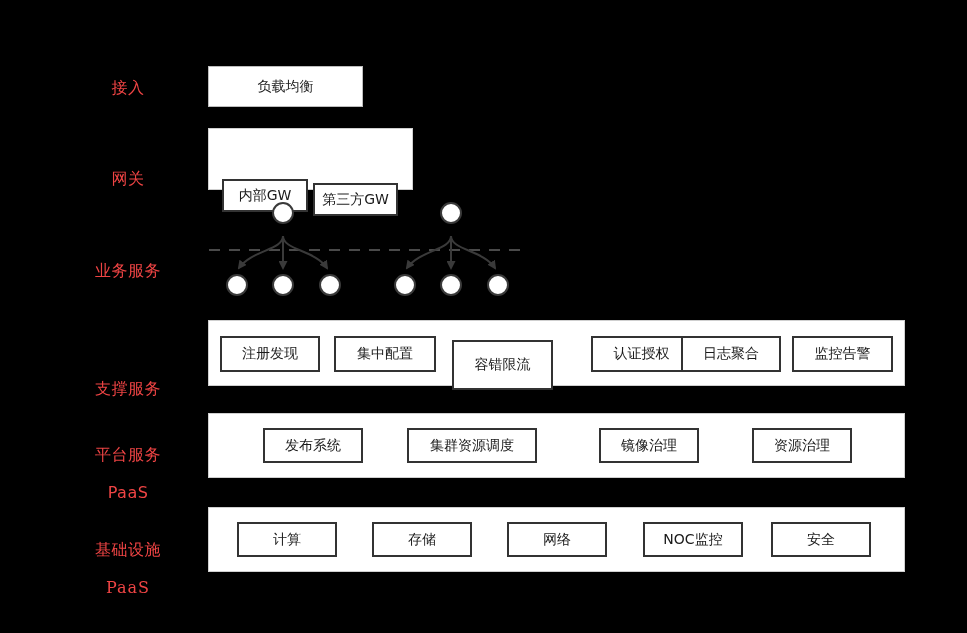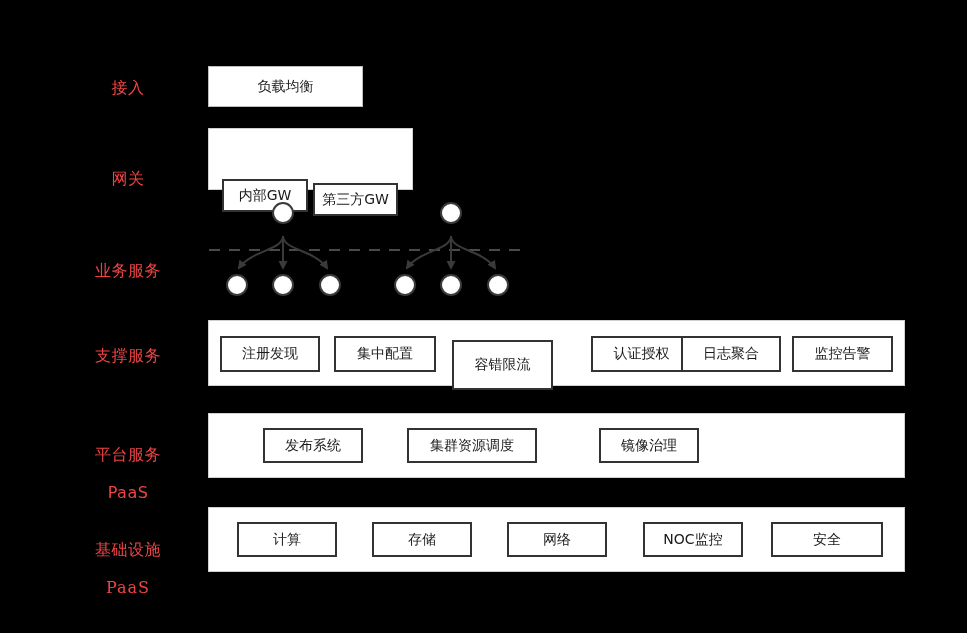--- a/index.html
+++ b/index.html
@@ -122,21 +122,21 @@
   </div>
 
   <div class="tier-label" style="top:150px;">
     <span class="sub">网关</span>
   </div>
 
   <div class="tier-label" style="top:242px;">
     <span class="sub">业务服务</span>
   </div>
 
-  <div class="tier-label" style="top:327px;">
+  <div class="tier-label" style="top:360px;">
     <span class="sub">支撑服务</span>
   </div>
 
   <div class="tier-label" style="top:426px;">
     <span class="sub">平台服务</span>
     <span class="sub">PaaS</span>
   </div>
 
   <div class="tier-label" style="top:521px;">
     <span class="sub">基础设施</span>
@@ -164,21 +164,22 @@
   <div class="obox" style="left:334px; top:336px; width:102px; height:36px;">集中配置</div>
   <div class="obox" style="left:452px; top:340px; width:101px; height:50px;">容错限流</div>
   <div class="obox" style="left:591px; top:336px; width:101px; height:36px;">认证授权</div>
   <div class="obox" style="left:681px; top:336px; width:100px; height:36px;">日志聚合</div>
   <div class="obox" style="left:792px; top:336px; width:101px; height:36px;">监控告警</div>
 
   <div class="strip" style="left:208px; top:413px; width:697px; height:65px;"></div>
   <div class="obox" style="left:263px; top:428px; width:100px; height:35px;">发布系统</div>
   <div class="obox" style="left:407px; top:428px; width:130px; height:35px;">集群资源调度</div>
   <div class="obox" style="left:599px; top:428px; width:100px; height:35px;">镜像治理</div>
+  <div class="obox" style="left:752px; top:428px; width:100px; height:35px;">资源治理</div>
 
   <div class="strip" style="left:208px; top:507px; width:697px; height:65px;"></div>
   <div class="obox" style="left:237px; top:522px; width:100px; height:35px;">计算</div>
   <div class="obox" style="left:372px; top:522px; width:100px; height:35px;">存储</div>
   <div class="obox" style="left:507px; top:522px; width:100px; height:35px;">网络</div>
   <div class="obox" style="left:643px; top:522px; width:100px; height:35px;">NOC监控</div>
-  <div class="obox" style="left:771px; top:522px; width:112px; height:35px;">安全</div>
+  <div class="obox" style="left:771px; top:522px; width:100px; height:35px;">安全</div>
 
 </div>
 
 </body></html>

